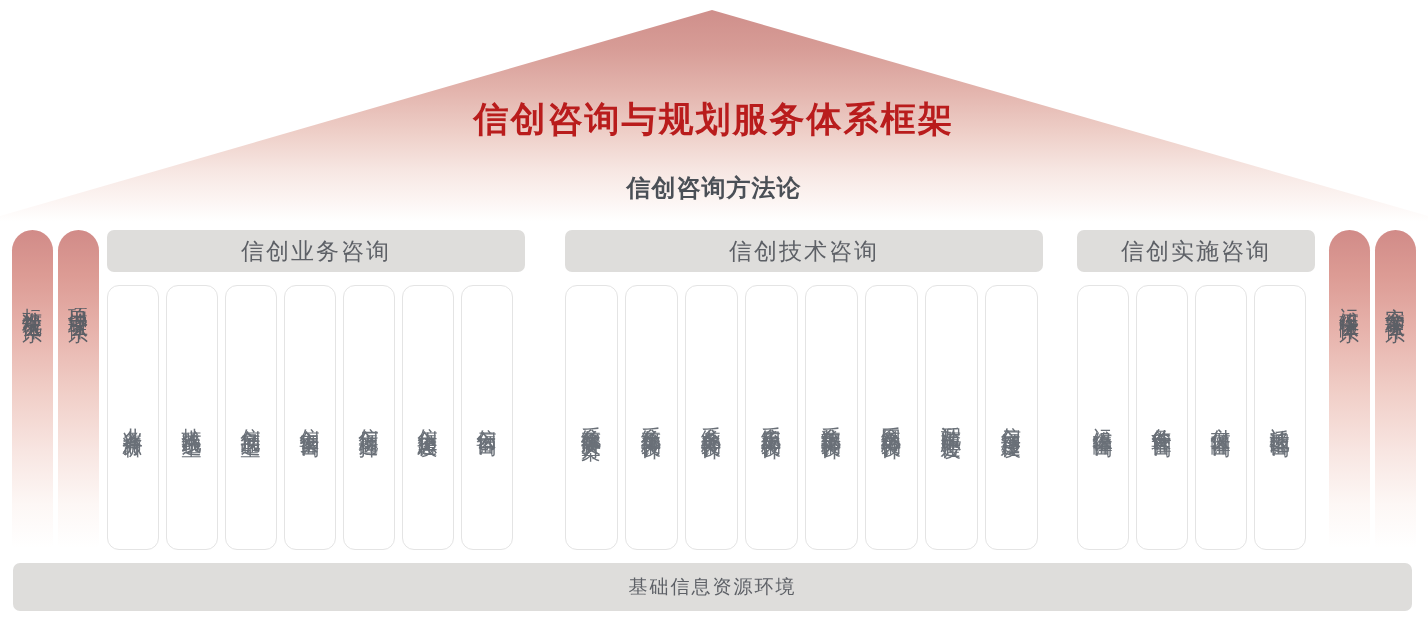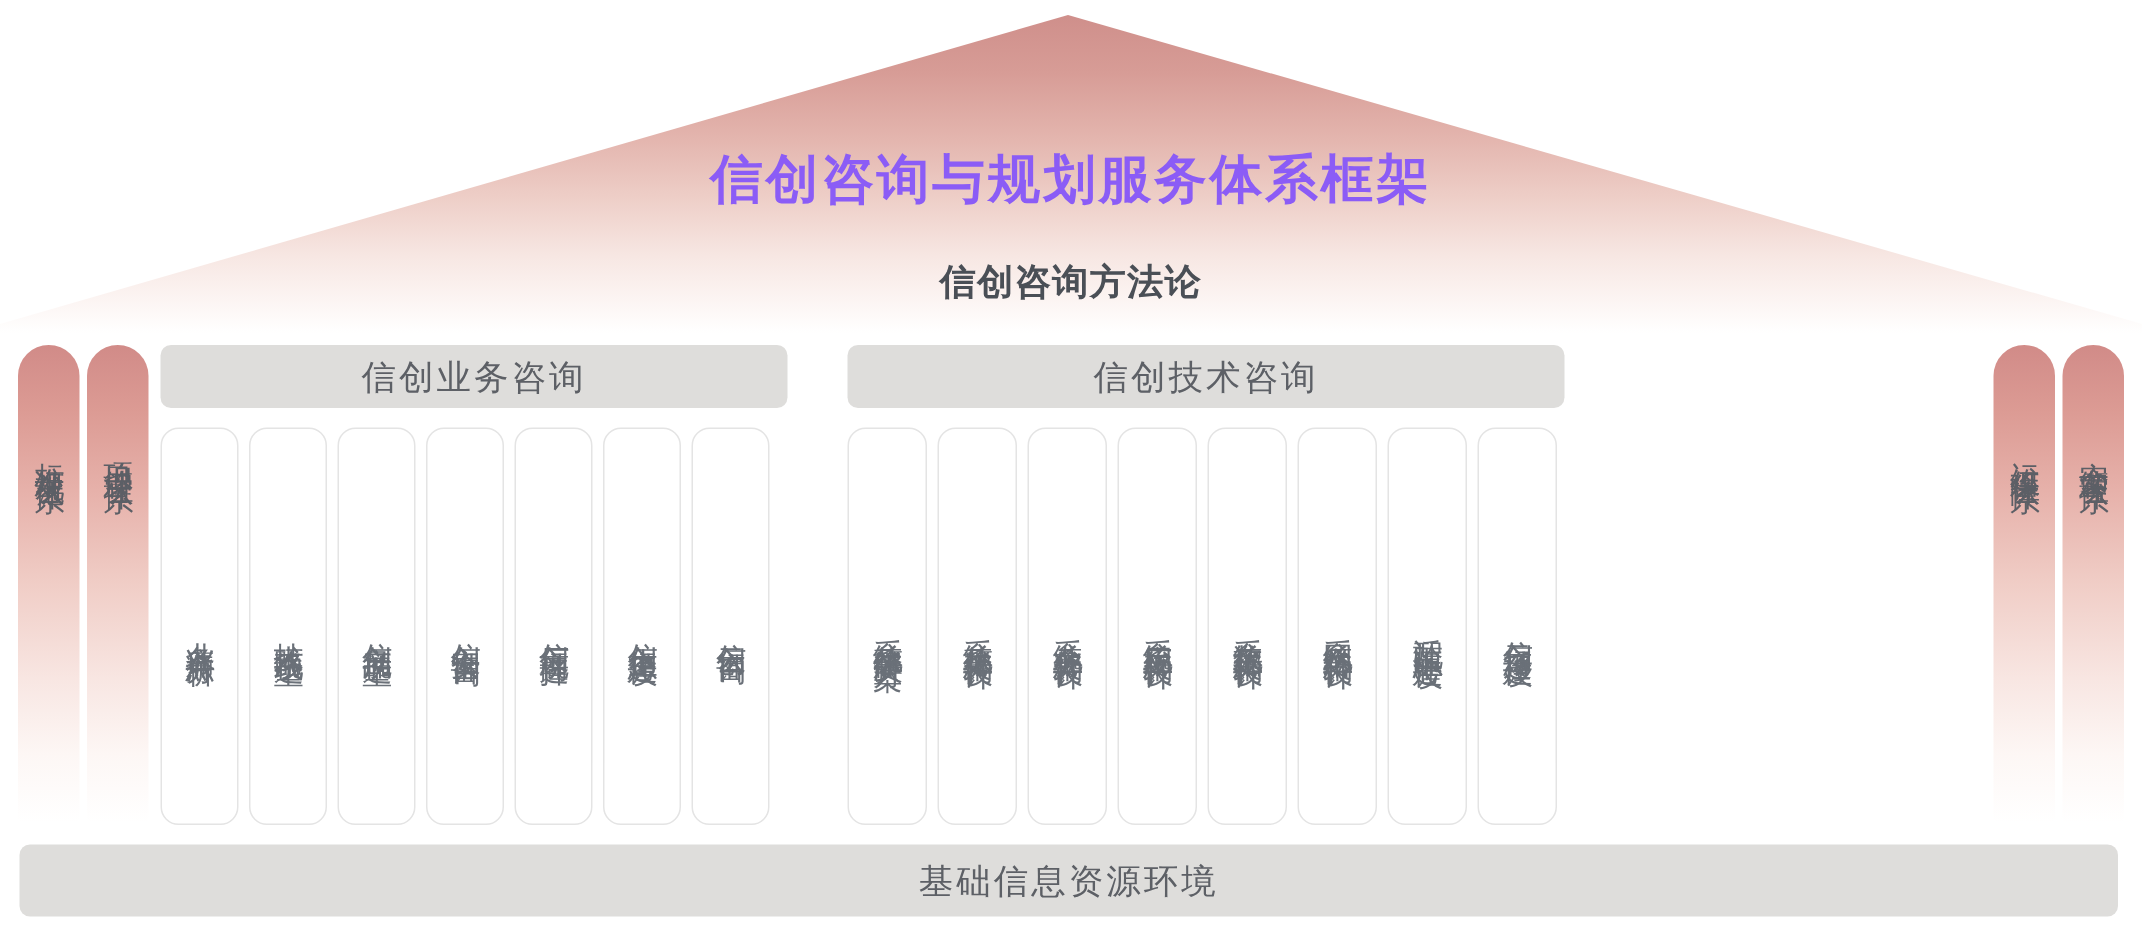--- a/index.html
+++ b/index.html
@@ -31,21 +31,21 @@
 
   .roof-title {
     position: absolute;
     z-index: 3;
     left: 0;
     width: 1428px;
     text-align: center;
     top: 96px;
     font-size: 35px;
     font-weight: bold;
-    color: #8b5cf6;
+    color: #b91c1c;
     letter-spacing: 2px;
     white-space: nowrap;
   }
   .roof-subtitle {
     position: absolute;
     z-index: 3;
     left: 0;
     width: 1428px;
     text-align: center;
     top: 172px;
@@ -158,21 +158,21 @@
     position: absolute;
     left: 13px;
     top: 563px;
     width: 1399px;
     height: 48px;
     border-radius: 7px;
     background: #dedddb;
     display: flex;
     align-items: center;
     justify-content: center;
-    font-size: 23px;
+    font-size: 19px;
     color: #5d6066;
     letter-spacing: 2px;
     z-index: 5;
   }
 </style>
 </head>
 <body>
 
 <div id="stage">
 
@@ -259,18 +259,35 @@
         </div>
       <div class="card">
           <span class="card-label">适配验证中心建设</span>
         </div>
       <div class="card">
           <span class="card-label">信创云迁移建设</span>
         </div>
     </div>
   </div>
 
+  <div class="group" id="group-2">
+    <div class="group-header">信创实施咨询</div>
+    <div class="group-cards">
+      <div class="card">
+          <span class="card-label">运维保障咨询</span>
+        </div>
+      <div class="card">
+          <span class="card-label">备件管理咨询</span>
+        </div>
+      <div class="card">
+          <span class="card-label">交付保障咨询</span>
+        </div>
+      <div class="card">
+          <span class="card-label">迁移适配咨询</span>
+        </div>
+    </div>
+  </div>
 
   <div id="foundation">
     <span>基础信息资源环境</span>
   </div>
 
 </div>
 
 </body></html>

